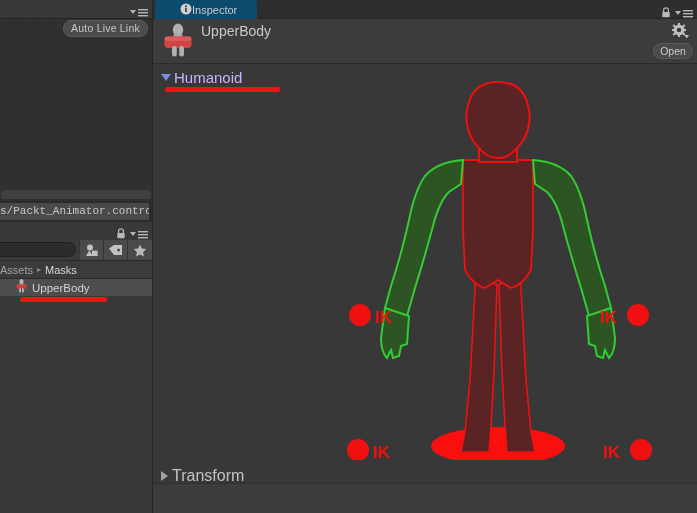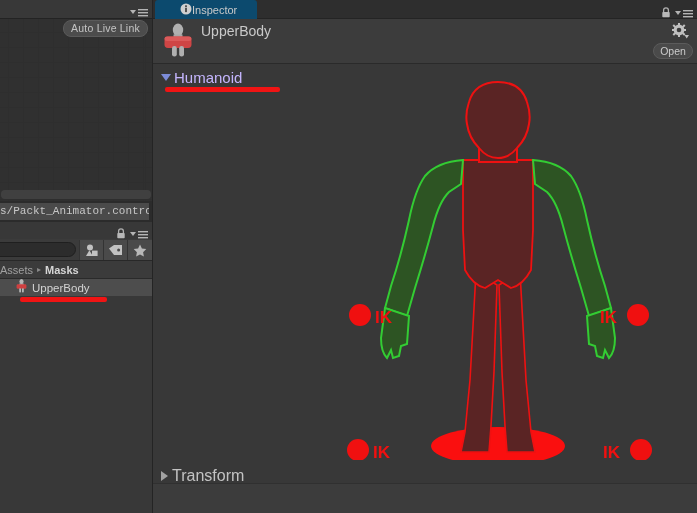--- a/index.html
+++ b/index.html
@@ -80,21 +80,21 @@
   #filter-label-button { left: 103px; }
   #filter-favorite-button { left: 127px; width: 25px; }
 
   #project-breadcrumb {
     position: absolute; left: 0; top: 39px; width: 152px; height: 18px;
     background: #3b3b3b; border-bottom: 1px solid #2a2a2a;
     display: flex; align-items: center; padding-left: 0; gap: 4px;
   }
   #breadcrumb-assets { color: #a0a0a0; font-size: 11px; }
   #breadcrumb-sep { color: #8a8a8a; font-size: 8px; }
-  #breadcrumb-masks { color: #d6d6d6; font-size: 11px; font-weight: bold; }
+  #breadcrumb-masks { color: #d6d6d6; font-size: 11px; font-weight: normal; }
 
   #asset-row-upperbody {
     position: absolute; left: 0; top: 57px; width: 152px; height: 17px;
     background: #4d4d4d; display: flex; align-items: center; padding-left: 16px; gap: 5px;
   }
   #asset-label-upperbody { color: #d2d2d2; font-size: 11.5px; }
   #asset-underline-annotation {
     position: absolute; left: 20px; top: 75px; width: 87px; height: 5px;
     background: #f01414; border-radius: 2px;
   }

